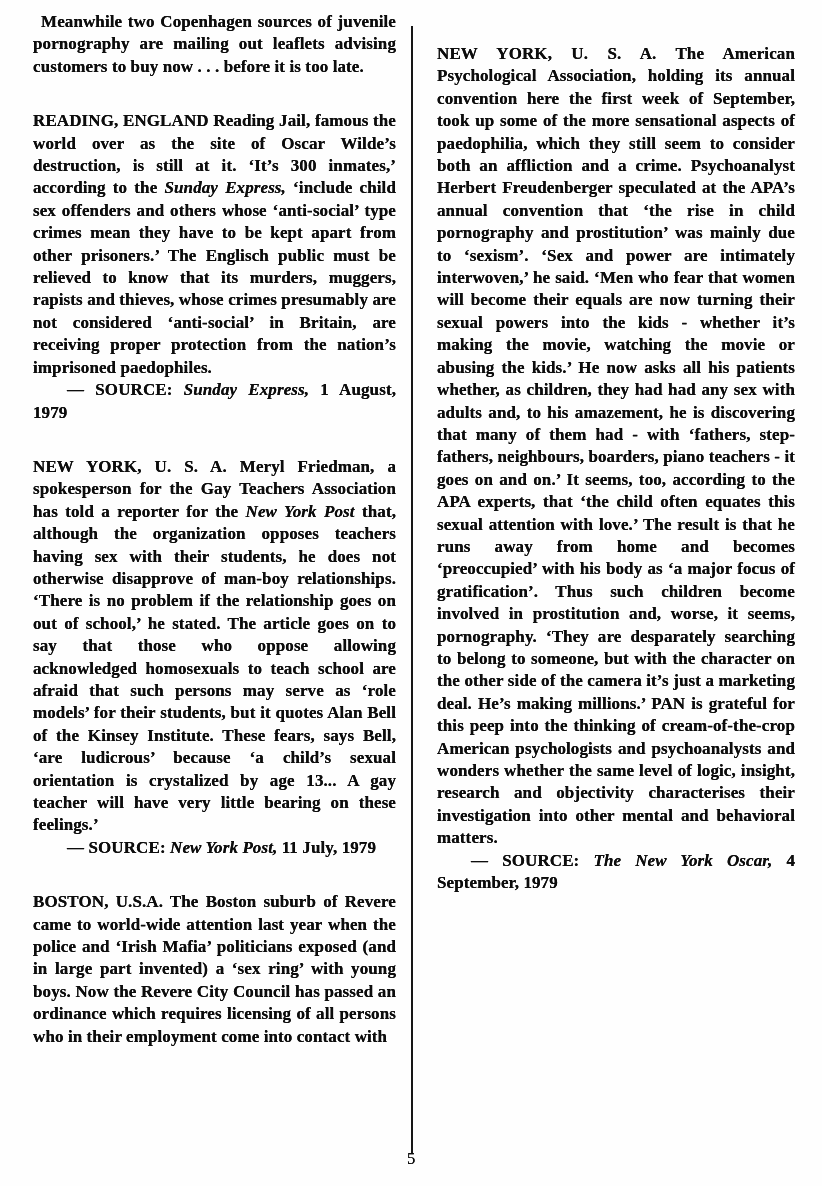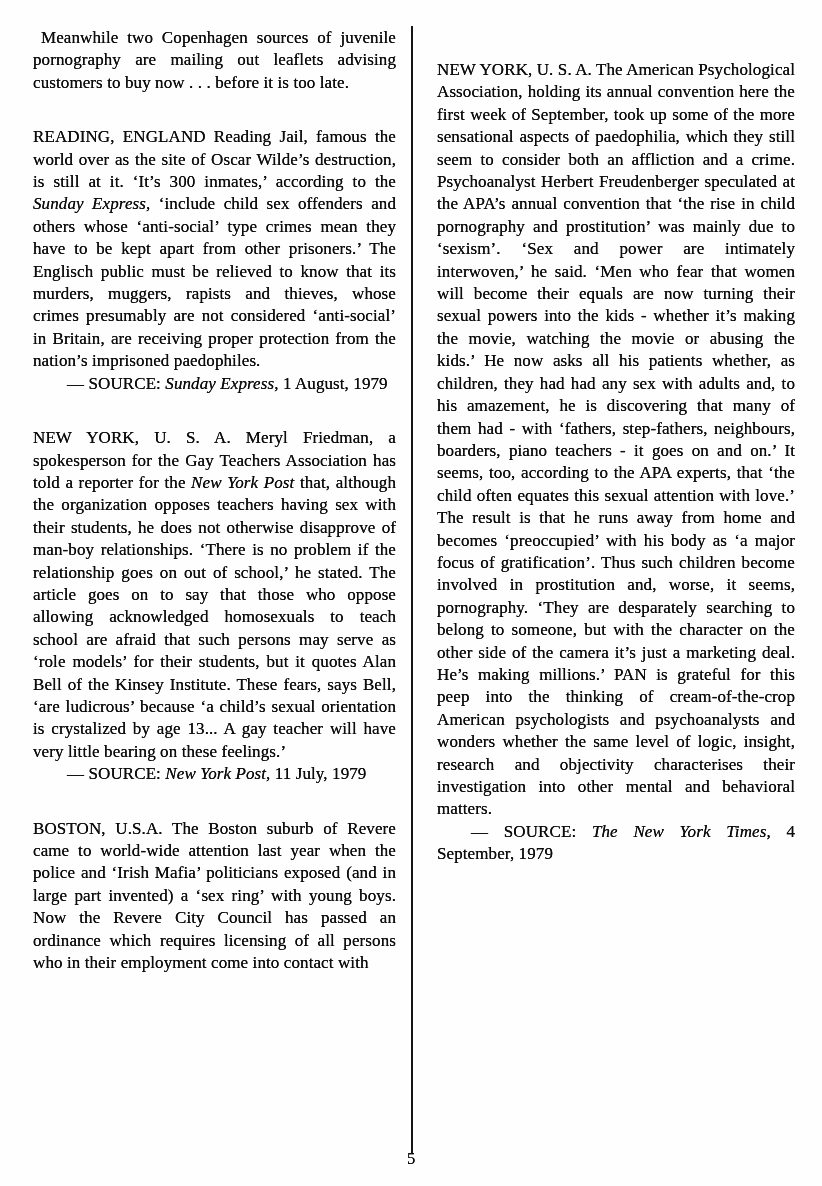--- a/index.html
+++ b/index.html
@@ -11,27 +11,28 @@
     position: relative;
     width: 822px;
     height: 1186px;
     background: #fefefe;
     font-family: "Liberation Serif", "DejaVu Serif", serif;
     color: #0d0d0d;
     overflow: hidden;
   }
   .column {
     position: absolute;
-    top: 27px;
+    top: 11px;
     text-align: justify;
     font-size: 17px;
     line-height: 22.4px;
     letter-spacing: 0.1px;
     text-shadow: 0 0 0.4px currentColor; 
     hyphens: auto;
+    font-weight: bold;
     -webkit-hyphens: auto;
   }
   .column.left  { left: 33px;  width: 363px; }
   .column.right { left: 437px; width: 358px; }
   .divider {
     position: absolute;
     left: 411px;
     top: 26px;
     width: 2px;
     height: 1128px;
@@ -60,16 +61,16 @@
       <p class="para story indent"><span>Meanwhile two Copenhagen sources of juvenile pornography are mailing out leaflets advising customers to buy now . . . before it is too late.</span></p>
       <p class="para story gap-before"><span>READING, ENGLAND Reading Jail, famous the world over as the site of Oscar Wilde’s destruction, is still at it. ‘It’s 300 inmates,’ according to the </span><span class="it">Sunday Express,</span><span> ‘include child sex offenders and others whose ‘anti-social’ type crimes mean they have to be kept apart from other prisoners.’ The Englisch public must be relieved to know that its murders, muggers, rapists and thieves, whose crimes presumably are not considered ‘anti-social’ in Britain, are receiving proper protection from the nation’s imprisoned paedophiles.</span></p>
       <p class="para source"><span>— SOURCE: </span><span class="it">Sunday Express,</span><span> 1 August, 1979</span></p>
       <p class="para story gap-before"><span>NEW YORK, U. S. A. Meryl Friedman, a spokesperson for the Gay Teachers Association has told a reporter for the </span><span class="it">New York Post</span><span> that, although the organization opposes teachers having sex with their students, he does not otherwise disapprove of man-boy relationships. ‘There is no problem if the relationship goes on out of school,’ he stated. The article goes on to say that those who oppose allowing acknowledged homosexuals to teach school are afraid that such persons may serve as ‘role models’ for their students, but it quotes Alan Bell of the Kinsey Institute. These fears, says Bell, ‘are ludicrous’ because ‘a child’s sexual orientation is crystalized by age 13... A gay teacher will have very little bearing on these feelings.’</span></p>
       <p class="para source"><span>— SOURCE: </span><span class="it">New York Post,</span><span> 11 July, 1979</span></p>
       <p class="para story gap-before"><span>BOSTON, U.S.A. The Boston suburb of Revere came to world-wide attention last year when the police and ‘Irish Mafia’ politicians exposed (and in large part invented) a ‘sex ring’ with young boys. Now the Revere City Council has passed an ordinance which requires licensing of all persons who in their employment come into contact with</span></p>
     </div>
   <div class="divider"></div>
   <div class="column right">
       <p class="para story gap-before"><span>NEW YORK, U. S. A. The American Psychological Association, holding its annual convention here the first week of September, took up some of the more sensational aspects of paedophilia, which they still seem to consider both an affliction and a crime. Psychoanalyst Herbert Freudenberger speculated at the APA’s annual convention that ‘the rise in child pornography and prostitution’ was mainly due to ‘sexism’. ‘Sex and power are intimately interwoven,’ he said. ‘Men who fear that women will become their equals are now turning their sexual powers into the kids - whether it’s making the movie, watching the movie or abusing the kids.’ He now asks all his patients whether, as children, they had had any sex with adults and, to his amazement, he is discovering that many of them had - with ‘fathers, step-fathers, neighbours, boarders, piano teachers - it goes on and on.’ It seems, too, according to the APA experts, that ‘the child often equates this sexual attention with love.’ The result is that he runs away from home and becomes ‘preoccupied’ with his body as ‘a major focus of gratification’. Thus such children become involved in prostitution and, worse, it seems, pornography. ‘They are desparately searching to belong to someone, but with the character on the other side of the camera it’s just a marketing deal. He’s making millions.’ PAN is grateful for this peep into the thinking of cream-of-the-crop American psychologists and psychoanalysts and wonders whether the same level of logic, insight, research and objectivity characterises their investigation into other mental and behavioral matters.</span></p>
-      <p class="para source"><span>— SOURCE: </span><span class="it">The New York Times,</span><span> 4 September, 1979</span></p>
+      <p class="para source"><span>— SOURCE: </span><span class="it">The New York Oscar,</span><span> 4 September, 1979</span></p>
     </div>
   <div class="page-number">5</div>
 </div>
 
 </body></html>

